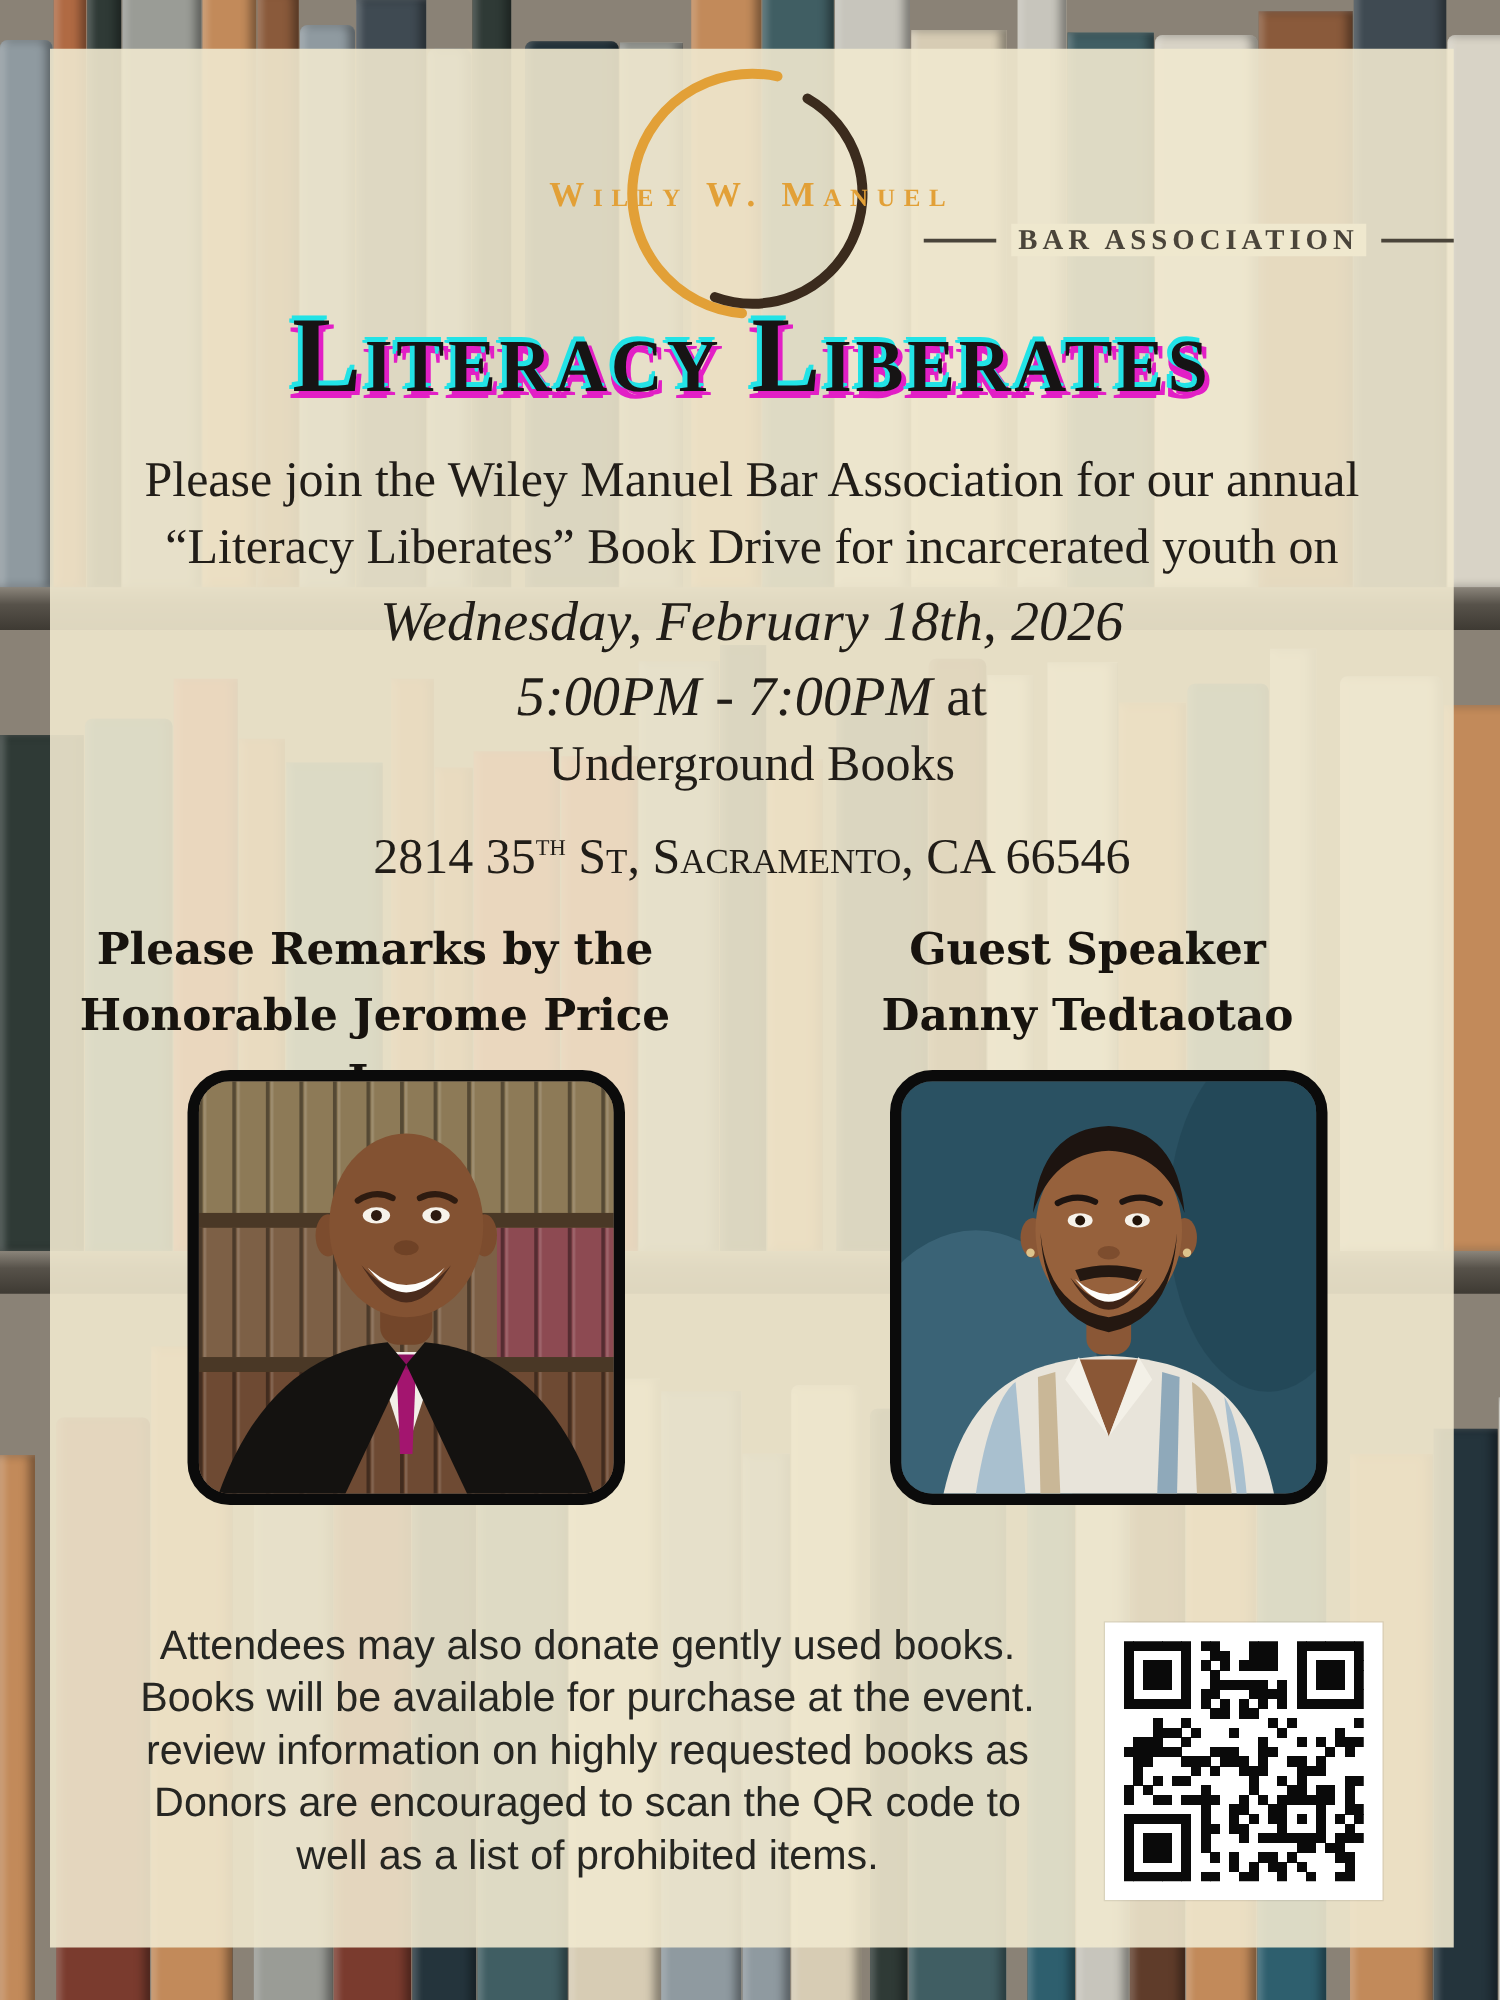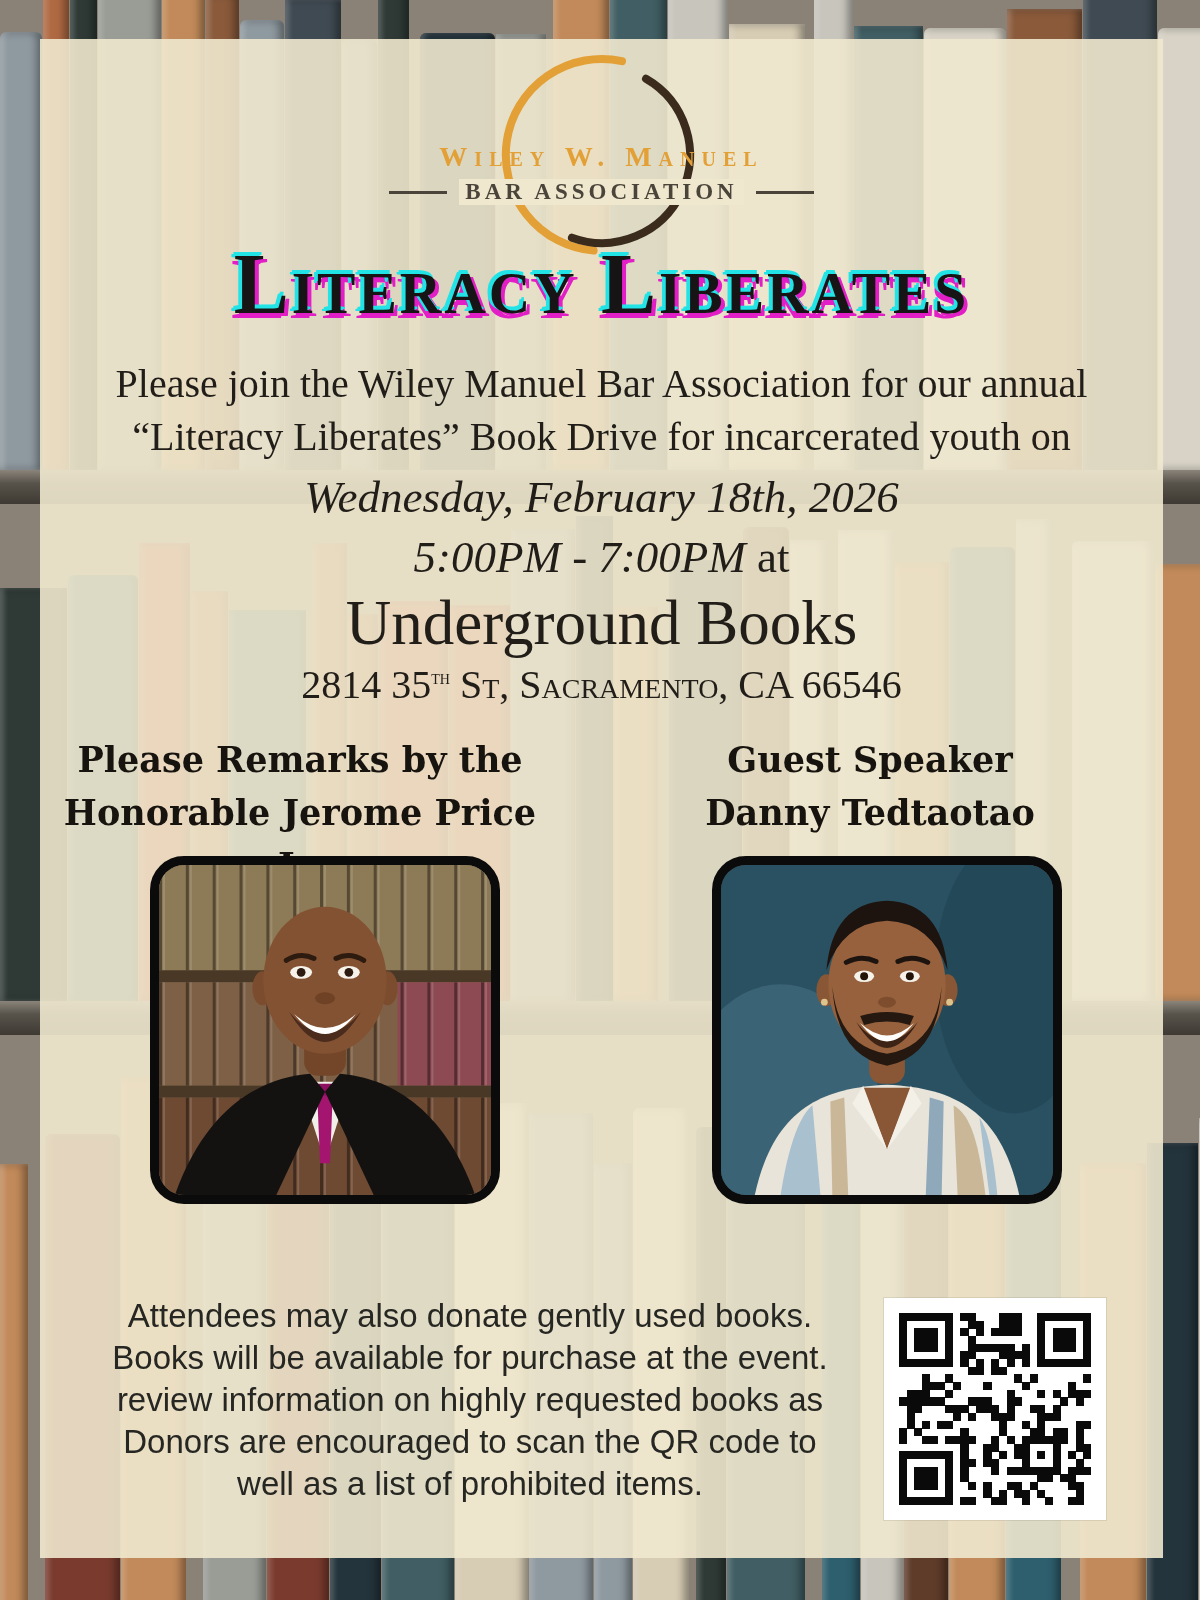--- a/index.html
+++ b/index.html
@@ -18,45 +18,45 @@
         background:rgba(239,232,206,0.90);}
 
   
   .logo{position:absolute;left:0;right:0;top:6px;height:212px;text-align:center;}
   .logo svg{position:absolute;left:50%;top:0;margin-left:-160px;}
   .logo-name{position:absolute;left:0;right:0;top:96px;
         font-variant:small-caps;letter-spacing:7px;font-size:28px;
         color:var(--logo_gold);font-weight:700;}
   .logo-sub{position:absolute;left:0;right:0;top:134px;font-size:23px;
         color:#4a443a;letter-spacing:4px;font-weight:600;
-        display:flex;align-items:center;justify-content:center;gap:12px;}
+        display:flex;align-items:center;justify-content:flex-end;gap:12px;}
   .logo-sub .rule{display:inline-block;width:58px;height:3px;background:#4a443a;}
   .logo-sub .txt{text-transform:uppercase;background:rgba(239,232,206,1);padding:0 6px;}
 
   
   .title{position:absolute;left:0;right:0;top:200px;margin:0;text-align:center;
         font-variant:small-caps;font-weight:700;font-size:86px;line-height:1.05;
         letter-spacing:3px;transform:scaleX(.96);color:var(--title_text);
         text-shadow:-4px -2px 0 var(--title_glow_cyan),
                     -2px -4px 0 var(--title_glow_cyan),
                      4px  3px 0 var(--title_glow_magenta),
                     -3px  5px 0 var(--title_glow_magenta);}
 
   .intro{position:absolute;left:0;right:0;top:318px;margin:0;text-align:center;
         font-size:40px;line-height:53px;color:var(--body_text);}
   .event-date{position:absolute;left:0;right:0;top:432px;text-align:center;
         font-style:italic;font-size:45px;color:var(--body_text);}
   .event-time{position:absolute;left:0;right:0;top:492px;text-align:center;
         font-size:45px;color:var(--body_text);}
   .event-time .it{font-style:italic;}
   .venue{position:absolute;left:0;right:0;top:548px;text-align:center;
-        font-size:63px;color:var(--body_text);}
+        font-size:40px;color:var(--body_text);}
   .address{position:absolute;left:0;right:0;top:622px;text-align:center;
         font-variant:small-caps;font-size:40px;color:var(--body_text);}
-  .address sup{font-size:20px;vertical-align:14px;font-variant:small-caps;}
+  .address sup{font-size:25px;vertical-align:14px;font-variant:small-caps;}
 
   
   .speaker-heading{position:absolute;top:694px;text-align:center;
         font-family:"DejaVu Serif",serif;font-weight:700;font-size:35px;line-height:53px;
         color:#17130e;}
   .speaker-heading.left{left:20px;width:480px;}
   .speaker-heading.right{left:600px;width:460px;}
 
   .photo{position:absolute;top:817px;width:332px;height:330px;border:9px solid #0b0b0b;
         border-radius:34px;overflow:hidden;background:#444;}

